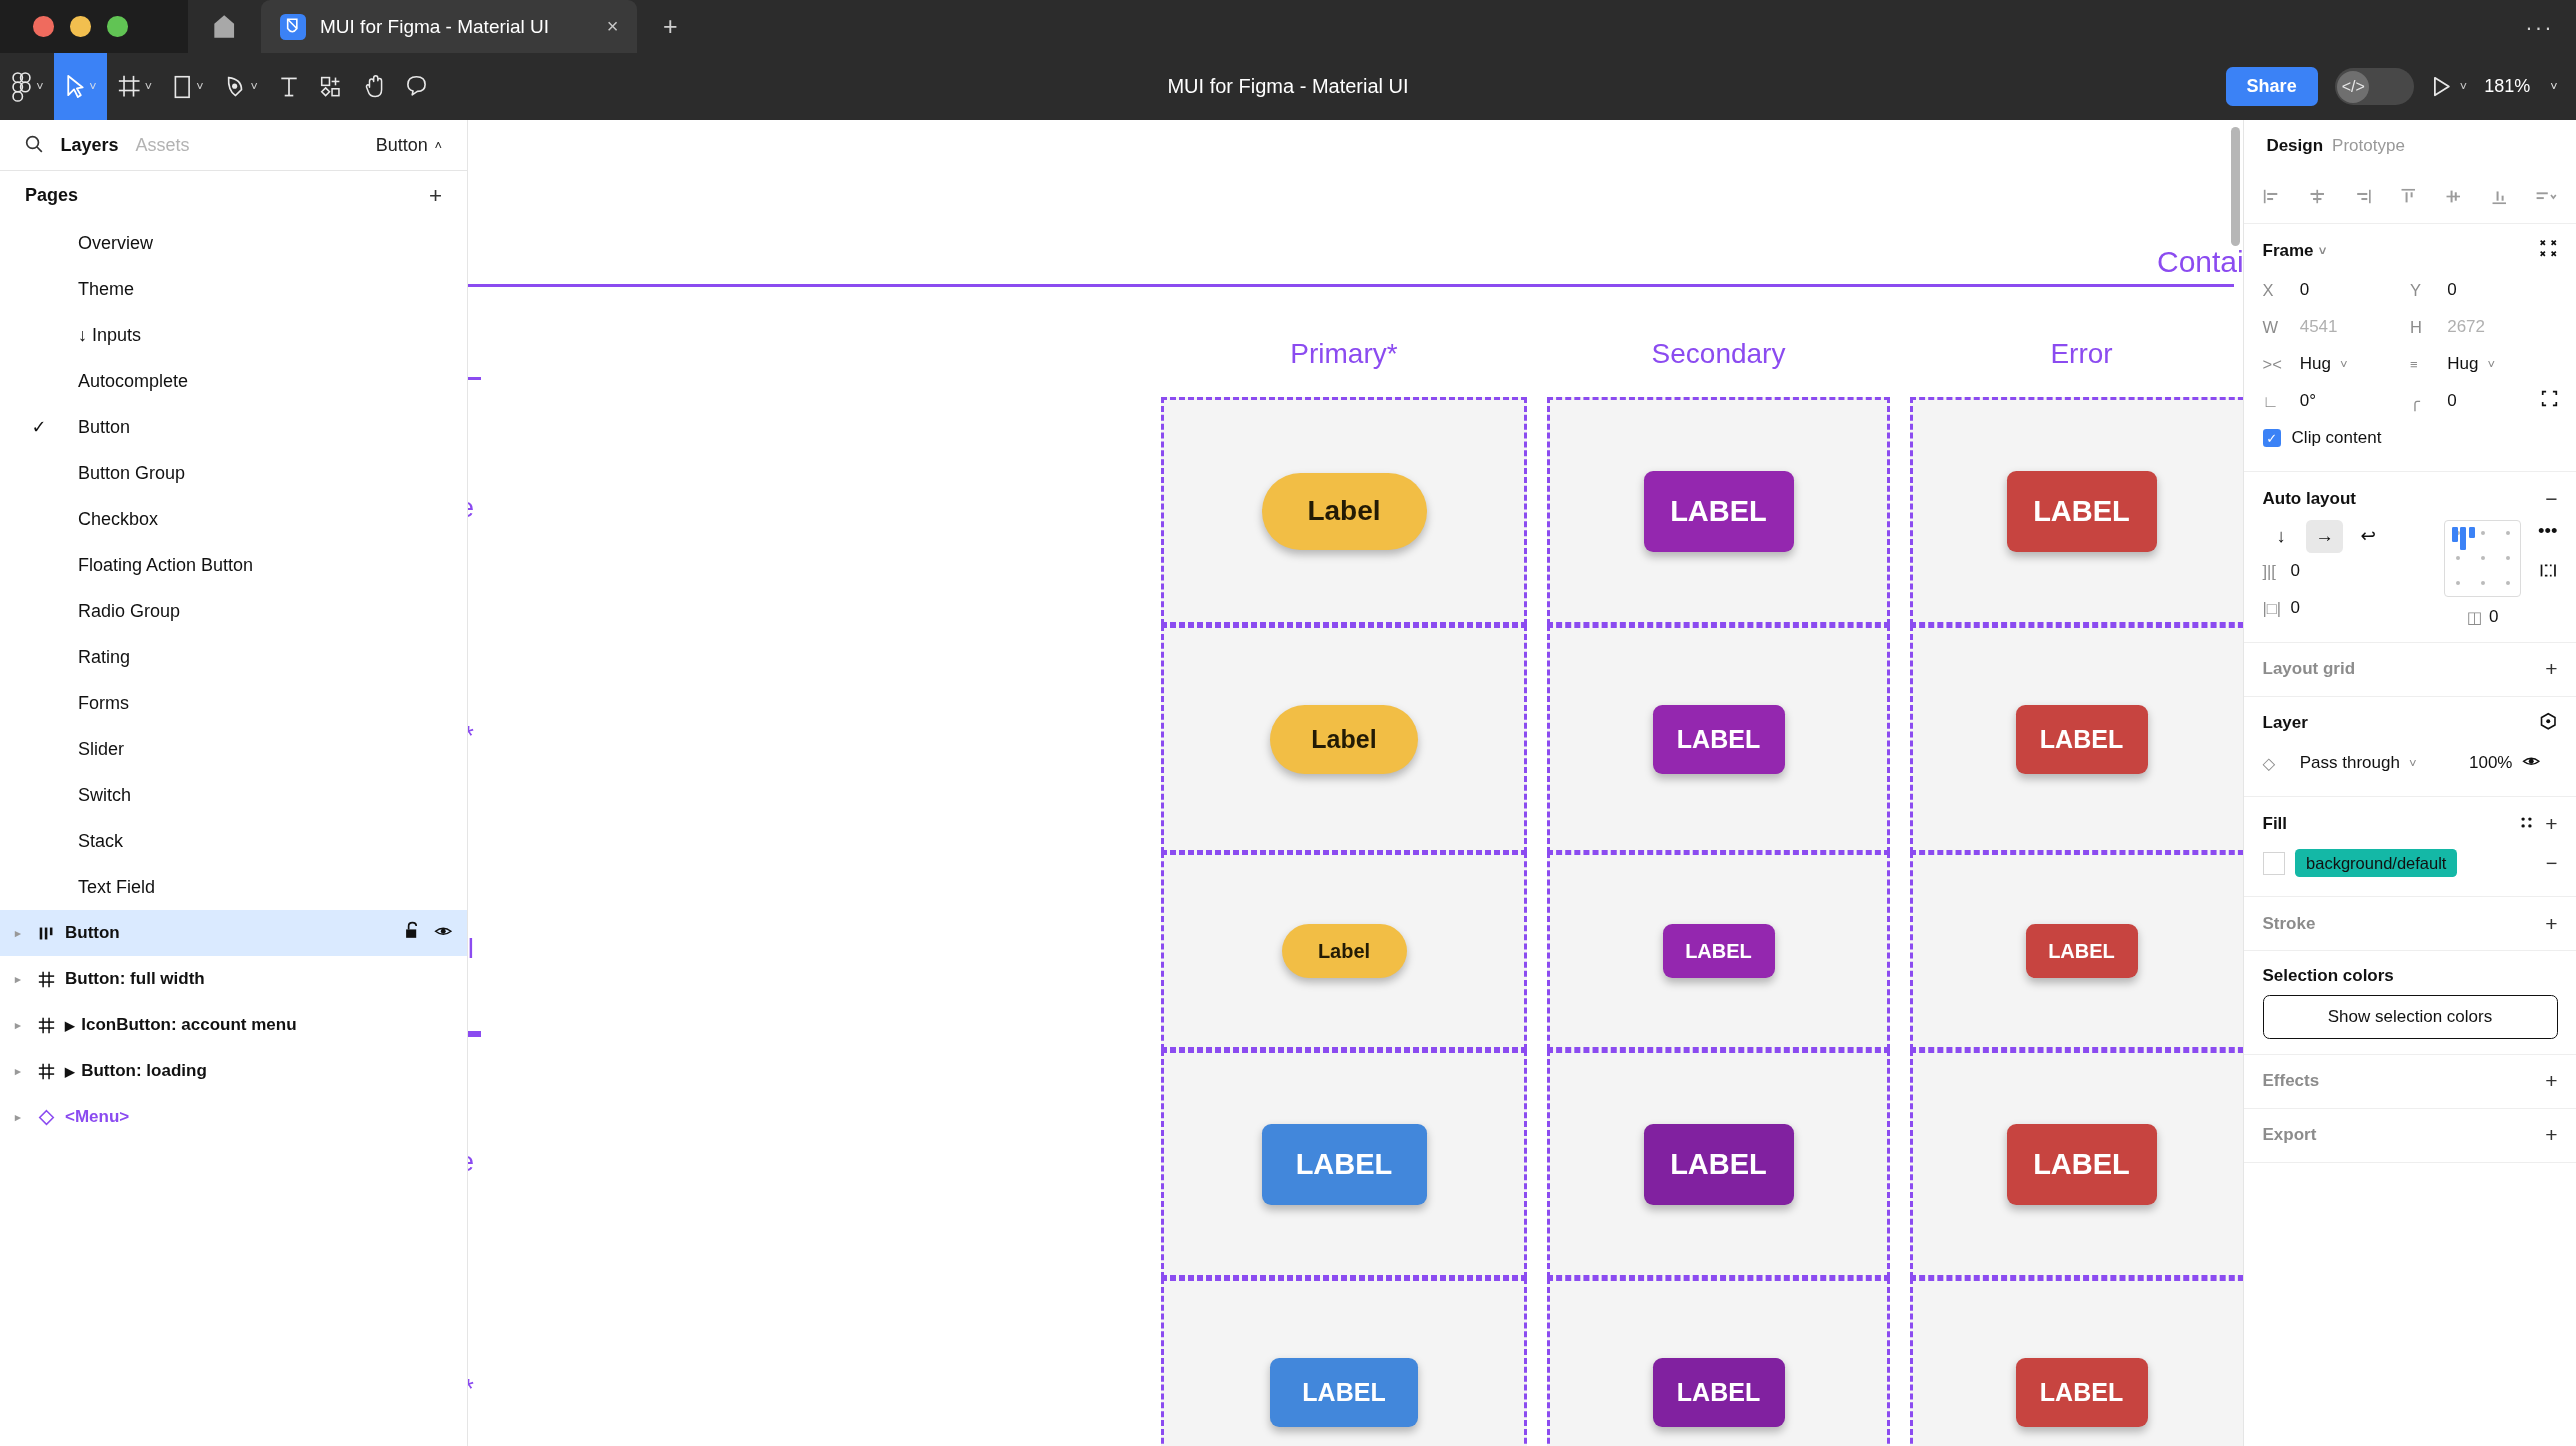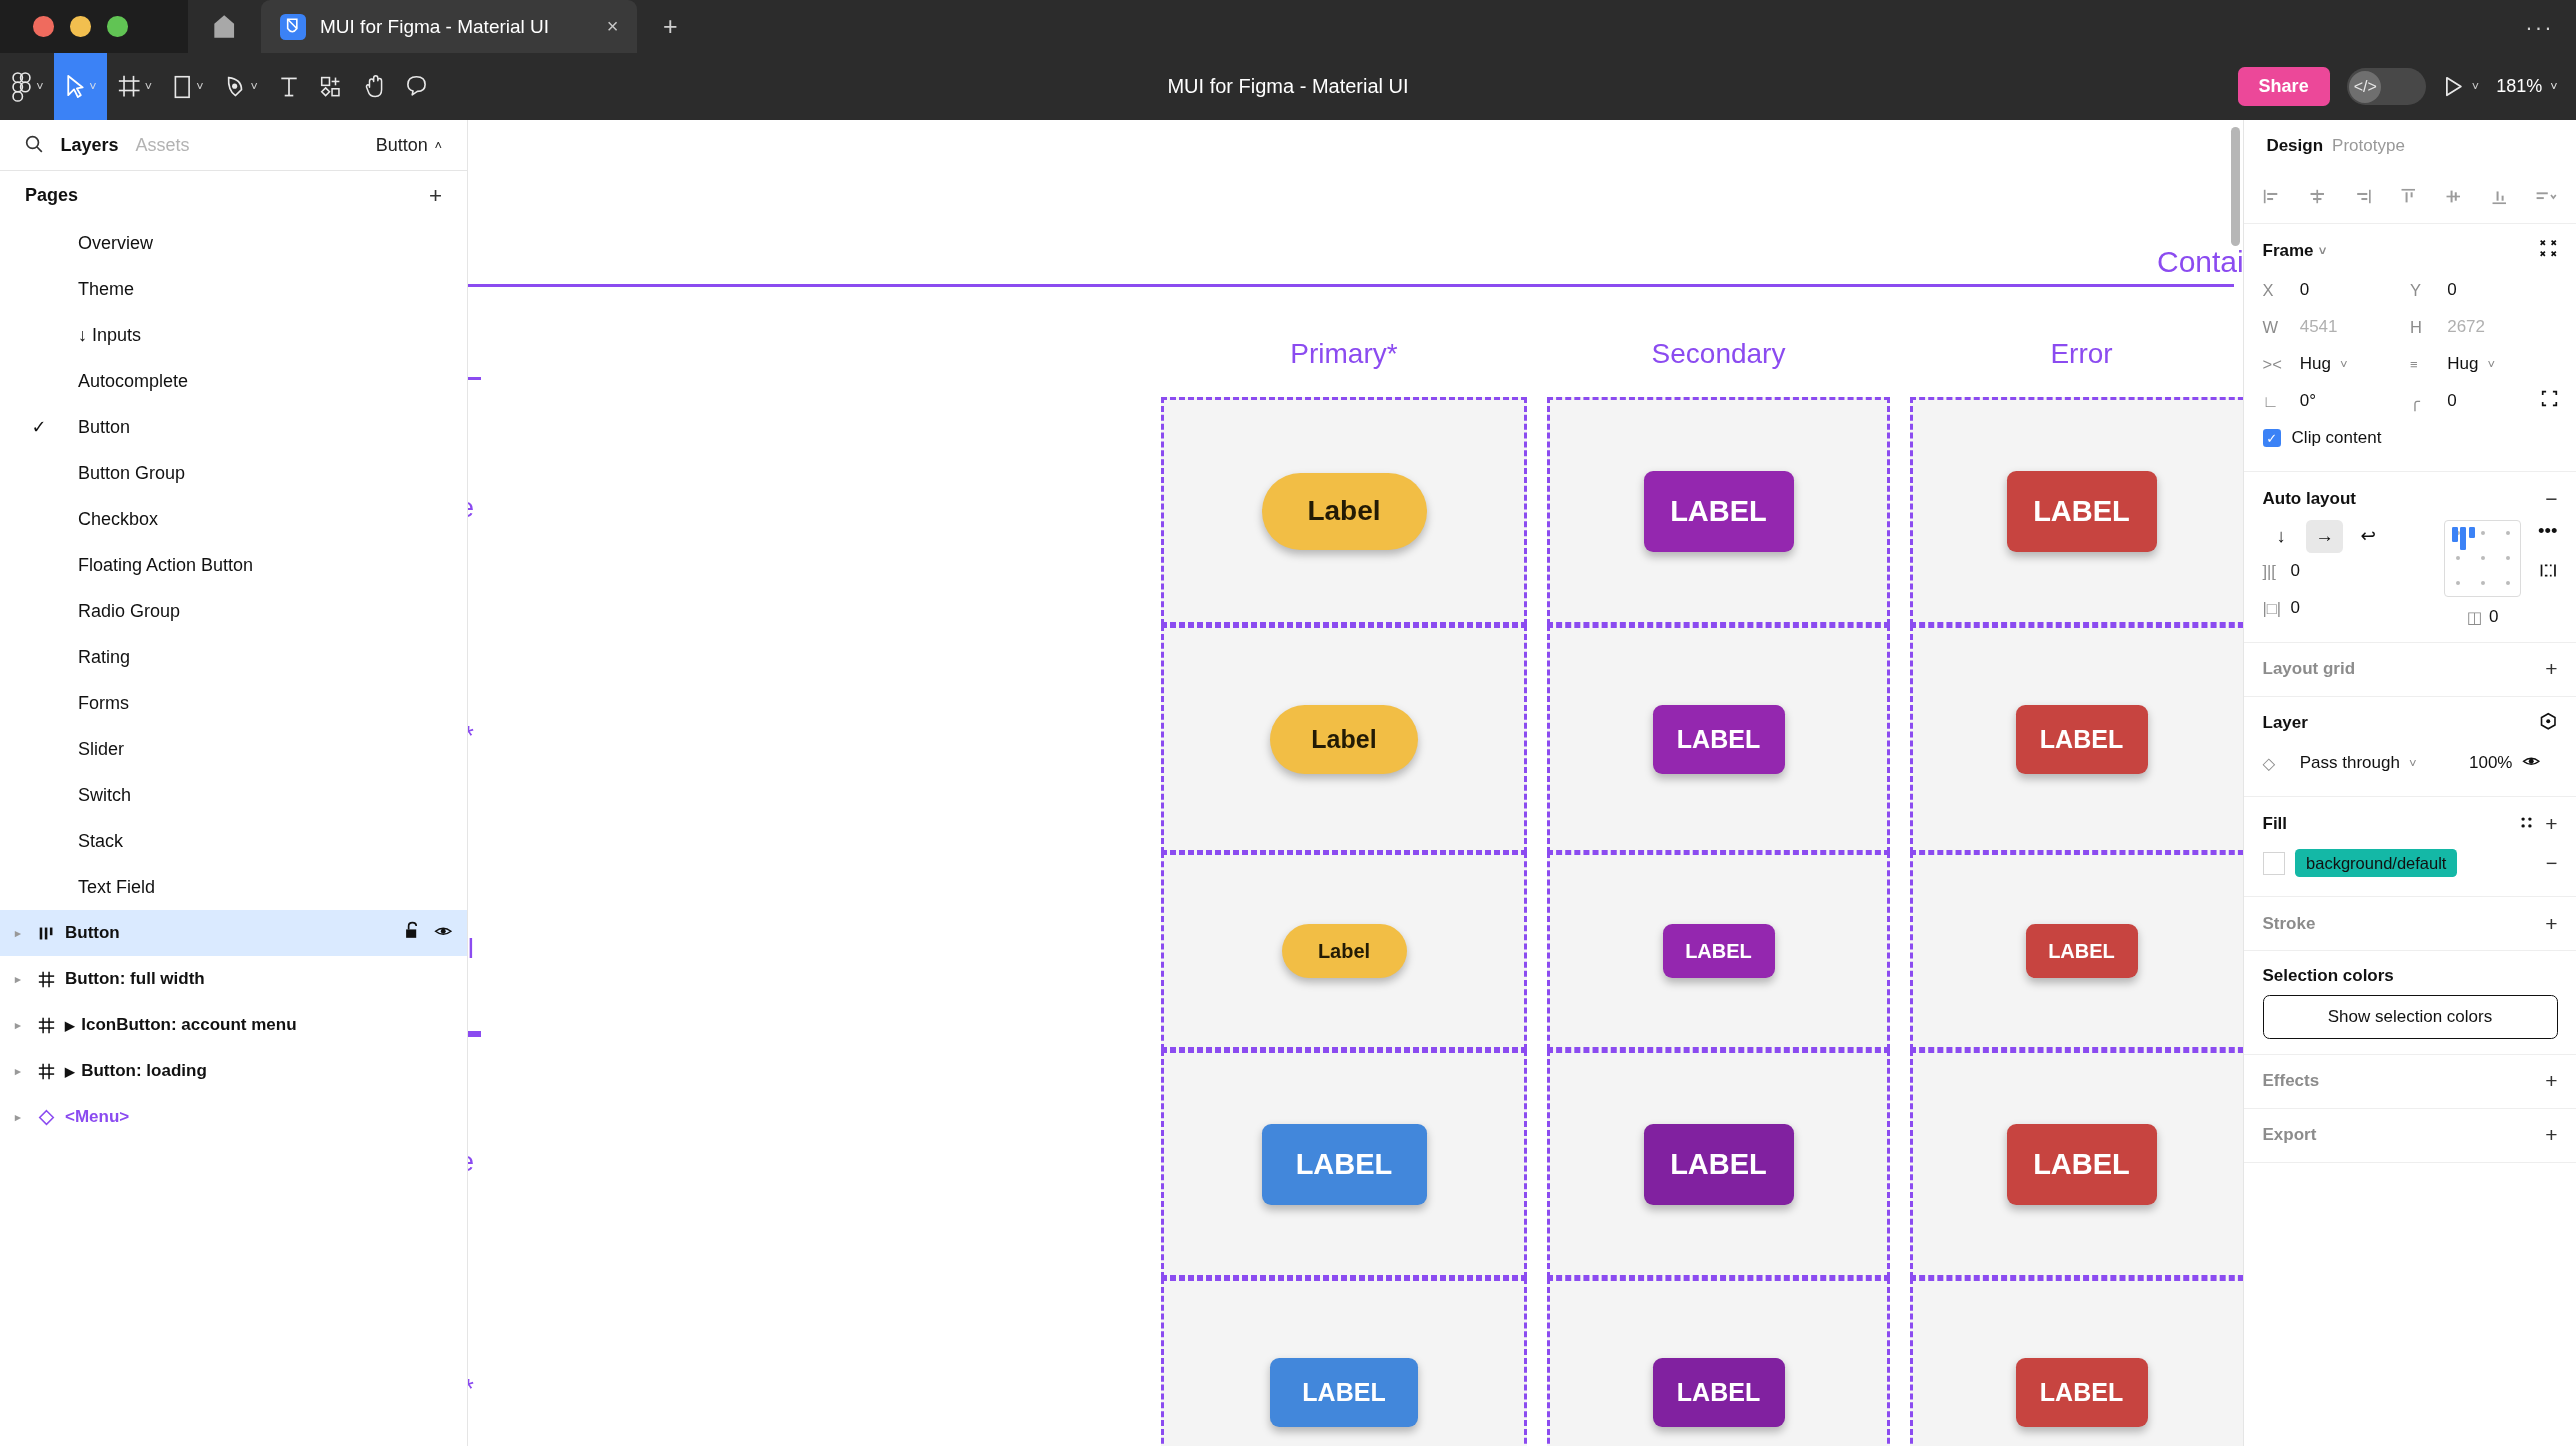--- a/index.html
+++ b/index.html
@@ -60,34 +60,34 @@
   .chev-sm { font-size: 12.5px; opacity: .85; }
   .doc-title {
     position: absolute; left: 0; right: 0; text-align: center;
     color: #ffffff; font-size: 20px; pointer-events: none;
   }
   .tb-right {
     position: absolute; right: 18.5px; top: 0; height: 67px;
     display: flex; align-items: center; gap: 17px;
   }
   .share-btn {
-    background: #ec4899; color: #fff; font-size: 18px; font-weight: bold;
+    background: #3b82f6; color: #fff; font-size: 18px; font-weight: bold;
     padding: 9.2px 21px; border-radius: 6.6px; border: none;
   }
   .devtoggle {
     width: 79px; height: 37px; border-radius: 18.5px; background: #484848;
     display: flex; align-items: center; padding: 2.6px;
   }
   .devknob {
     width: 32px; height: 32px; border-radius: 50%; background: #6f6f6f;
     display: flex; align-items: center; justify-content: center;
     color: #e8e8e8; font-size: 16px;
   }
   .present { display: flex; align-items: center; gap: 9.2px; color: #e8e8e8; }
-  .zoom-level { display: flex; align-items: center; gap: 8px; color: #fff; font-size: 18px; }
+  .zoom-level { display: flex; align-items: center; gap: 20px; color: #fff; font-size: 18px; }
 
   
   .sidebar {
     position: absolute; left: 0; top: 120px; width: 468px; height: 1326px;
     background: #ffffff; border-right: 1.3px solid #e5e5e5;
   }
   .sb-tabs {
     height: 51px; display: flex; align-items: center; padding: 0 25px; gap: 17px;
     border-bottom: 1.3px solid #e5e5e5;
     justify-content: space-between;

